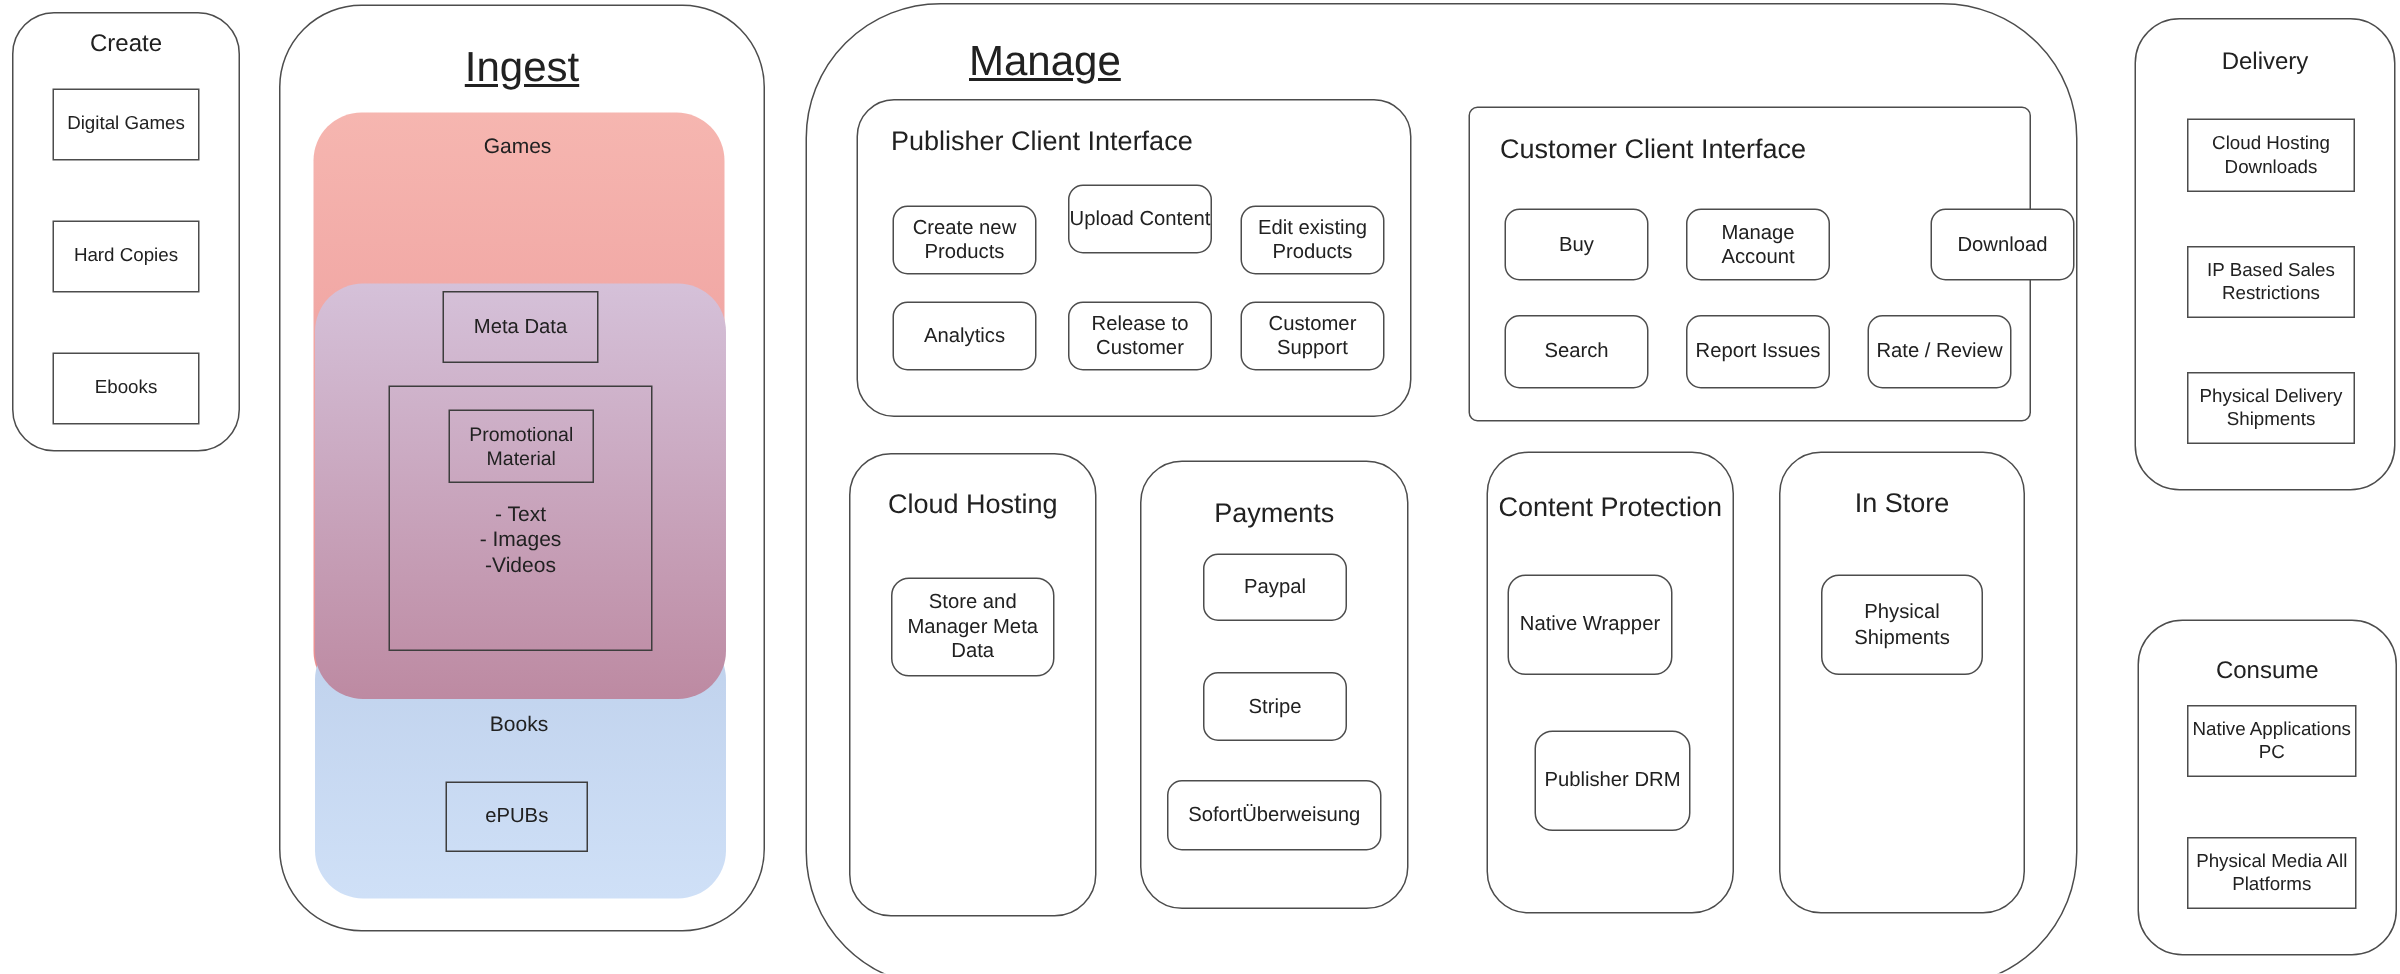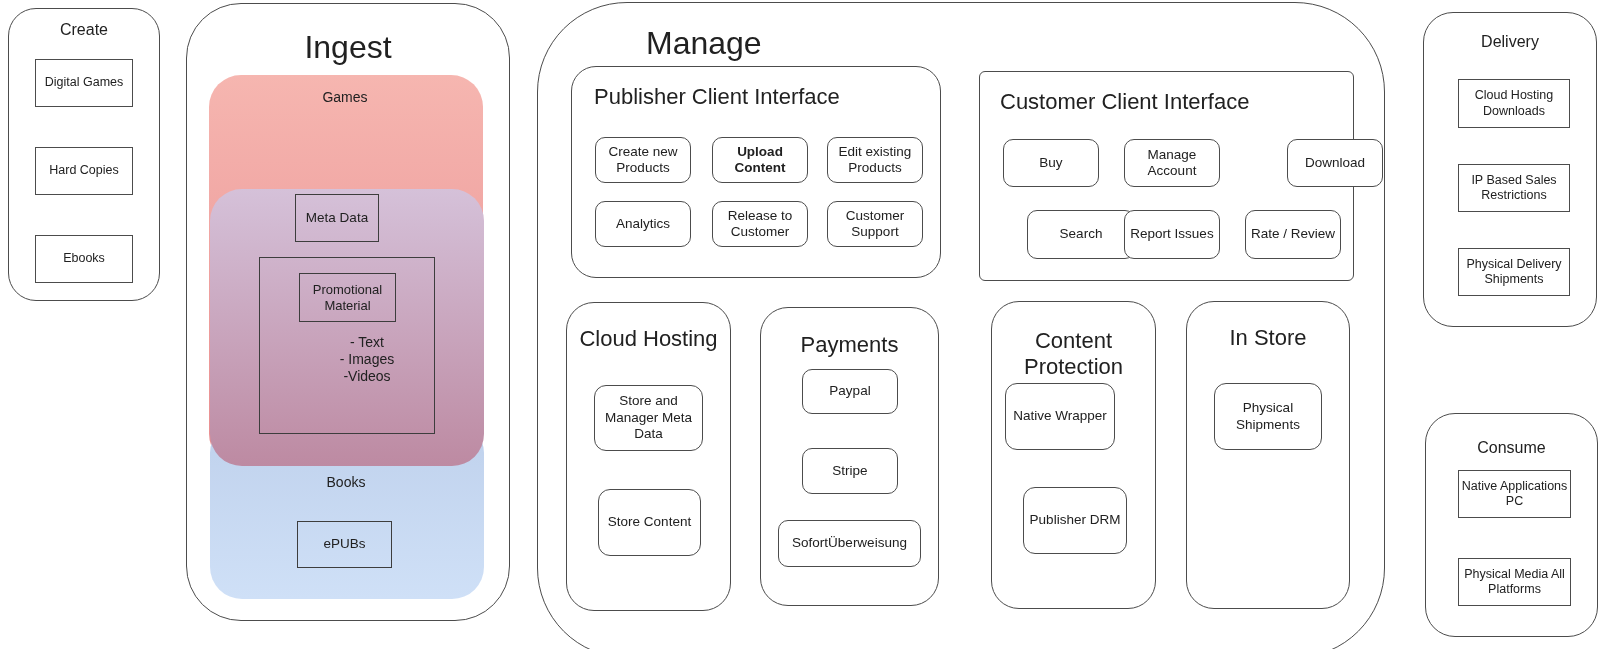--- a/index.html
+++ b/index.html
@@ -3,37 +3,37 @@
 <meta charset="utf-8">
 <style>
   * { margin:0; padding:0; box-sizing:border-box; }
   html,body { background:#ffffff; }
   body { font-family:"Liberation Sans", sans-serif; color:var(--text,#212121); }
   #stage { position:relative; width:1600px; height:649px; overflow:hidden; background:#fff; }
 
   .panel { position:absolute; background:#fff; border:1px solid var(--border,#4c4c4c); }
   .subpanel { position:absolute; background:#fff; border:1px solid var(--border,#4c4c4c); }
   .sec-title { position:absolute; left:0; right:0; text-align:center; font-weight:400; }
-  .t-big   { font-size:32px; }
+  .t-big   { font-size:28px;text-decoration:underline; }
   .t-mid   { font-size:16px; }
-  .t-sub   { font-size:22px; }
+  .t-sub   { font-size:18px; }
   .t-group { font-size:14px; }
 
   .node { position:absolute; display:flex; align-items:center; justify-content:center;
           text-align:center; line-height:1.22; border:1px solid var(--border,#4c4c4c); }
   .plain { font-size:12.5px; background:#fff; border-radius:0; }
   .btn   { font-size:13.5px; background:#fff; border-radius:10px; }
   .inner { font-size:13.5px; background:transparent; border:1px solid #3d3d3d; }
 
   .layer { position:absolute; border:none; }
   .games-layer   { background:linear-gradient(180deg, var(--games-top,#f6b6b0), var(--games-bottom,#e88d90)); border-radius:32px; }
   .overlap-layer { background:linear-gradient(180deg, var(--overlap-top,#d5c1d9), var(--overlap-bottom,#bd8aa2)); border-radius:32px; }
   .books-layer   { background:linear-gradient(180deg, var(--books-top,#bfd1ec), var(--books-bottom,#cfe0f7)); border-radius:32px; }
 
-  .asset-list { position:absolute; text-align:center; font-size:14px; line-height:17px;margin-left:20px; }
+  .asset-list { position:absolute; text-align:center; font-size:14px; line-height:17px; }
   .left-title { position:absolute; font-weight:400; }
 </style>
 </head>
 <body>
 
 <div id="stage">
 
   <div class="panel" style="left:8px; top:8px; width:152px; height:293px; border-radius:28px;">
     <div class="sec-title t-mid" style="top:12px;">Create</div>
     <div class="node plain" style="left:26px; top:50px; width:98px; height:48px;">Digital Games</div>
@@ -42,61 +42,60 @@
   </div>
 
   <div class="panel" style="left:186px; top:3px; width:324px; height:618px; border-radius:55px;">
     <div class="sec-title t-big" style="top:25px;">Ingest</div>
 
     <div class="layer games-layer" style="left:22px; top:71px;  width:274px; height:391px;"></div>
     <div class="layer books-layer" style="left:23px; top:417px; width:274px; height:178px;"></div>
     <div class="layer overlap-layer" style="left:23px; top:185px; width:274px; height:277px;"></div>
 
     <div class="sec-title t-group" style="left:22px; right:28px; top:85px;">Games</div>
-    <div class="node inner" style="left:108px; top:190px; width:84px; height:48px;">Meta Data</div>
+    <div class="node inner" style="left:108px; top:190px; width:104px; height:48px;">Meta Data</div>
 
     <div class="node inner" style="left:72px; top:253px; width:176px; height:177px; align-items:flex-start;"></div>
     <div class="node inner" style="left:112px; top:269px; width:97px; height:49px; font-size:13px;">Promotional Material</div>
     <div class="asset-list" style="left:72px; top:330px; width:176px;">
       <div>- Text</div>
       <div>- Images</div>
       <div>-Videos</div>
     </div>
 
     <div class="sec-title t-group" style="left:23px; right:27px; top:470px;">Books</div>
     <div class="node inner" style="left:110px; top:517px; width:95px; height:47px;">ePUBs</div>
   </div>
 
   <div class="panel" style="left:537px; top:2px; width:848px; height:656px; border-radius:90px;">
     <div class="left-title t-big" style="left:108px; top:22px;">Manage</div>
 
     <div class="subpanel" style="left:33px; top:63px; width:370px; height:212px; border-radius:25px;">
       <div class="left-title t-sub" style="left:22px; top:17px;">Publisher Client Interface</div>
       <div class="node btn" style="left:23px;  top:70px;  width:96px; height:46px;">Create new Products</div>
-      <div class="node btn" style="left:140px; top:70px;  width:96px; height:46px;font-weight:bold;">Upload Content</div>
+      <div class="node btn" style="left:140px; top:56px;  width:96px; height:46px;">Upload Content</div>
       <div class="node btn" style="left:255px; top:70px;  width:96px; height:46px;">Edit existing Products</div>
       <div class="node btn" style="left:23px;  top:134px; width:96px; height:46px;">Analytics</div>
       <div class="node btn" style="left:140px; top:134px; width:96px; height:46px;">Release to Customer</div>
       <div class="node btn" style="left:255px; top:134px; width:96px; height:46px;">Customer Support</div>
     </div>
 
     <div class="subpanel" style="left:441px; top:68px; width:375px; height:210px; border-radius:6px;">
       <div class="left-title t-sub" style="left:20px; top:17px;">Customer Client Interface</div>
       <div class="node btn" style="left:23px;  top:67px;  width:96px; height:48px;">Buy</div>
       <div class="node btn" style="left:144px; top:67px;  width:96px; height:48px;text-align:center;">Manage Account</div>
       <div class="node btn" style="left:265px; top:67px;  width:96px; height:48px;margin-left:42px;">Download</div>
-      <div class="node btn" style="left:23px;  top:138px; width:108px; height:49px;margin-left:24px;">Search</div>
+      <div class="node btn" style="left:23px;  top:138px; width:96px; height:49px;">Search</div>
       <div class="node btn" style="left:144px; top:138px; width:96px; height:49px;">Report Issues</div>
       <div class="node btn" style="left:265px; top:138px; width:96px; height:49px;">Rate / Review</div>
     </div>
 
     <div class="subpanel" style="left:28px; top:299px; width:165px; height:309px; border-radius:28px;">
       <div class="sec-title t-sub" style="top:23px;">Cloud Hosting</div>
       <div class="node btn" style="left:27px; top:82px;  width:109px; height:66px; border-radius:12px;">Store and Manager Meta Data</div>
-      <div class="node btn" style="left:31px; top:186px; width:103px; height:67px; border-radius:12px;">Store Content</div>
     </div>
 
     <div class="subpanel" style="left:222px; top:304px; width:179px; height:299px; border-radius:28px;">
       <div class="sec-title t-sub" style="top:24px;">Payments</div>
       <div class="node btn" style="left:41px; top:61px;  width:96px;  height:45px;">Paypal</div>
       <div class="node btn" style="left:41px; top:140px; width:96px;  height:46px;">Stripe</div>
       <div class="node btn" style="left:17px; top:212px; width:143px; height:47px;">SofortÜberweisung</div>
     </div>
 
     <div class="subpanel" style="left:453px; top:298px; width:165px; height:308px; border-radius:28px;">

